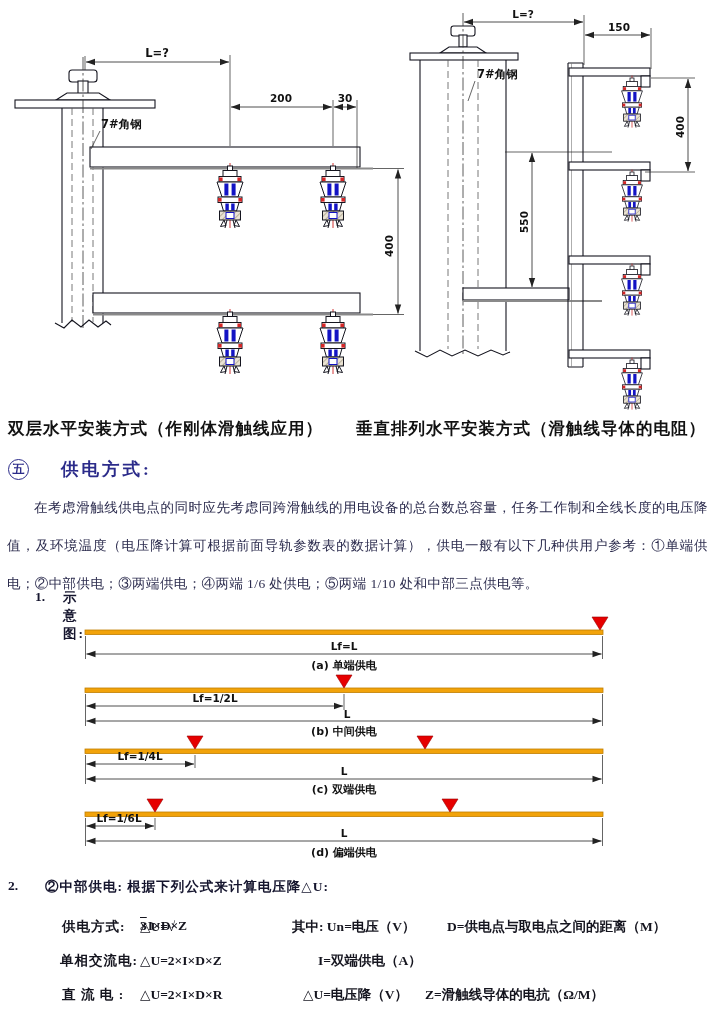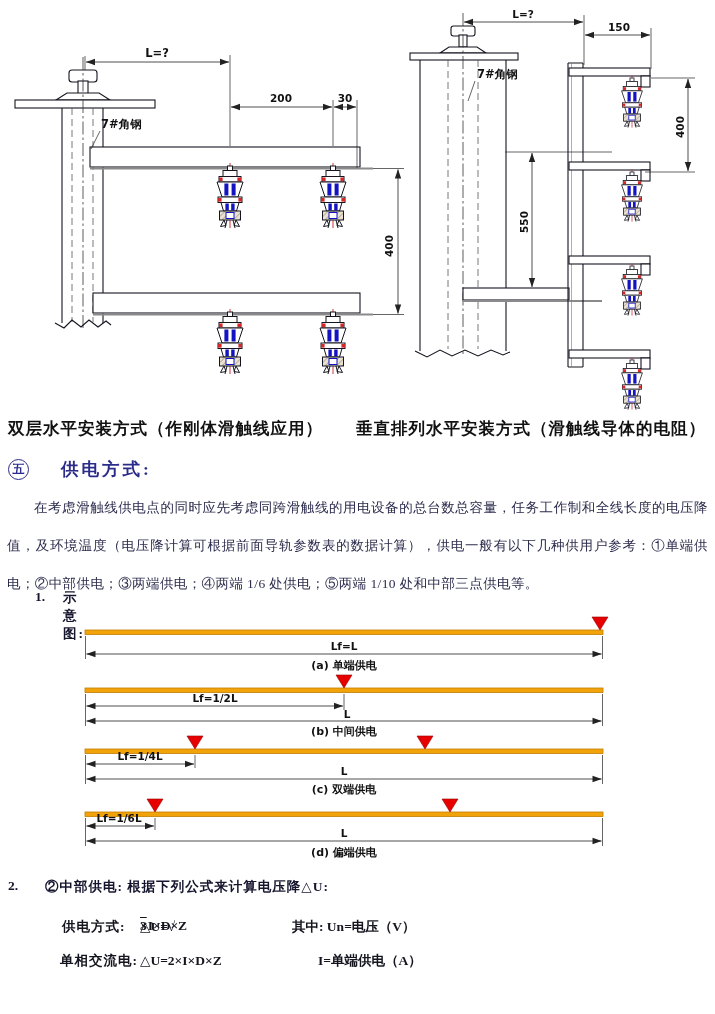--- a/index.html
+++ b/index.html
@@ -271,20 +271,27 @@
   </div>
 
   <div class="frow" style="top:918px">
     <span style="left:62px;letter-spacing:1px">供电方式:</span>
     <span style="left:140px">
         <span>△U=√</span>
         <span class="rad">3</span>
         <span> ×I×D×Z</span>
       </span>
     <span style="left:292px">其中: Un=电压（V）</span>
+    <span style="left:447px">D=供电点与取电点之间的距离（M）</span>
   </div>
   <div class="frow" style="top:952px">
     <span style="left:60px;letter-spacing:1px">单相交流电:</span>
     <span style="left:140px">△U=2×I×D×Z</span>
-    <span style="left:318px">I=单端供电（A）</span>
+    <span style="left:318px">I=双端供电（A）</span>
+  </div>
+  <div class="frow" style="top:986px">
+    <span style="left:62px;letter-spacing:1px">直 流 电 :</span>
+    <span style="left:140px">△U=2×I×D×R</span>
+    <span style="left:303px">△U=电压降（V）</span>
+    <span style="left:425px">Z=滑触线导体的电抗（Ω/M）</span>
   </div>
 
 </div>
 
 </body></html>

